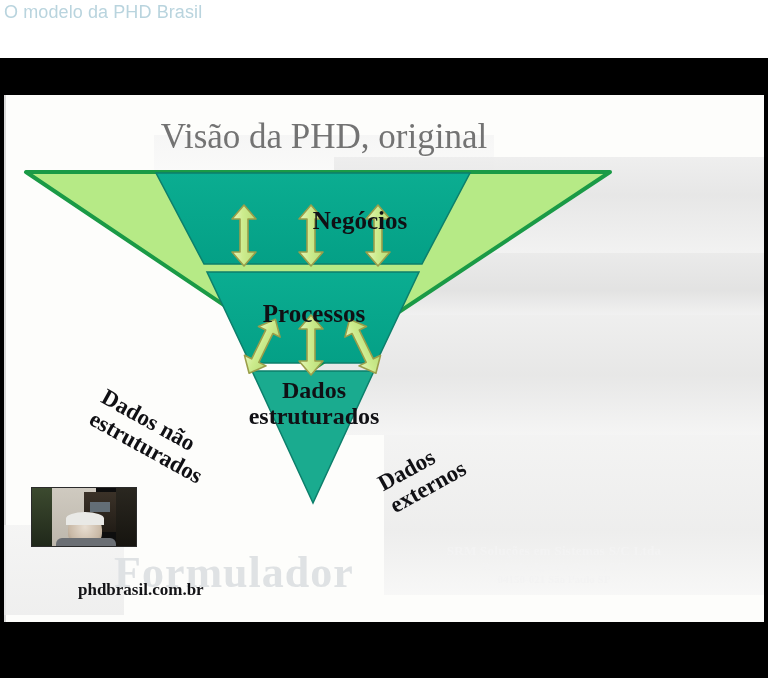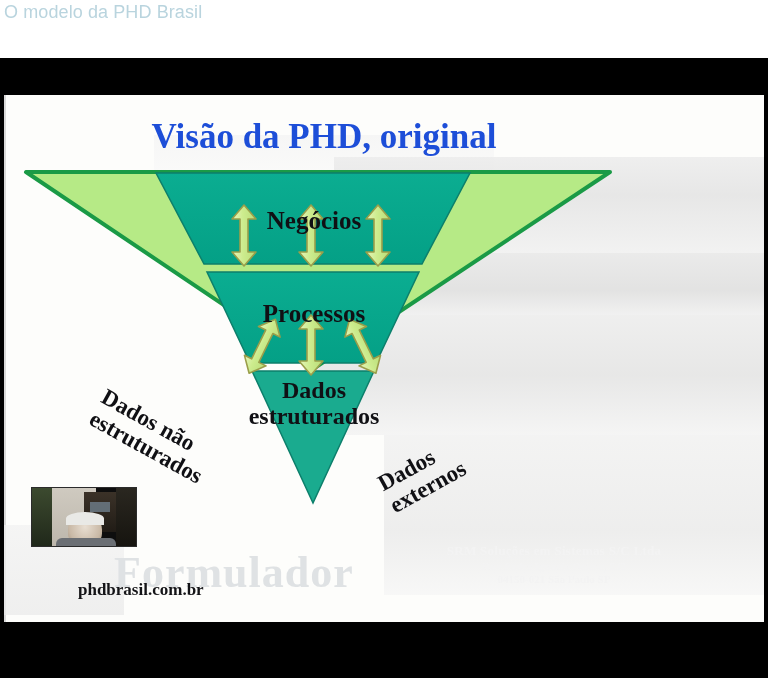--- a/index.html
+++ b/index.html
@@ -106,23 +106,22 @@
 
   
   .slide-heading {
     position: absolute;
     left: 0;
     top: 22px;
     width: 640px;
     text-align: center;
     font-family: "Liberation Serif", serif;
     font-size: 35px;
-    color: #1d4ed8;
-    white-space: nowrap;
-    font-weight: bold;
+    color: #737373;
+    white-space: nowrap;
   }
 
   
   .diagram {
     position: absolute;
     left: 0; top: 0;
     width: 760px; height: 527px;
   }
   .diagram svg { display: block; }
 
@@ -131,20 +130,21 @@
     position: absolute;
     font-family: "Liberation Serif", serif;
     color: #101014;
     white-space: nowrap;
     font-weight: 700;
   }
   .lbl-negocios {
     left: 0; top: 112px; width: 620px;
     text-align: center;
     font-size: 25px;
+    padding-left: 46px;
   }
   .lbl-processos {
     left: 0; top: 205px; width: 620px;
     text-align: center;
     font-size: 25px;
   }
   .lbl-dados-1 {
     left: 0; top: 282px; width: 620px;
     text-align: center;
     font-size: 24px;

